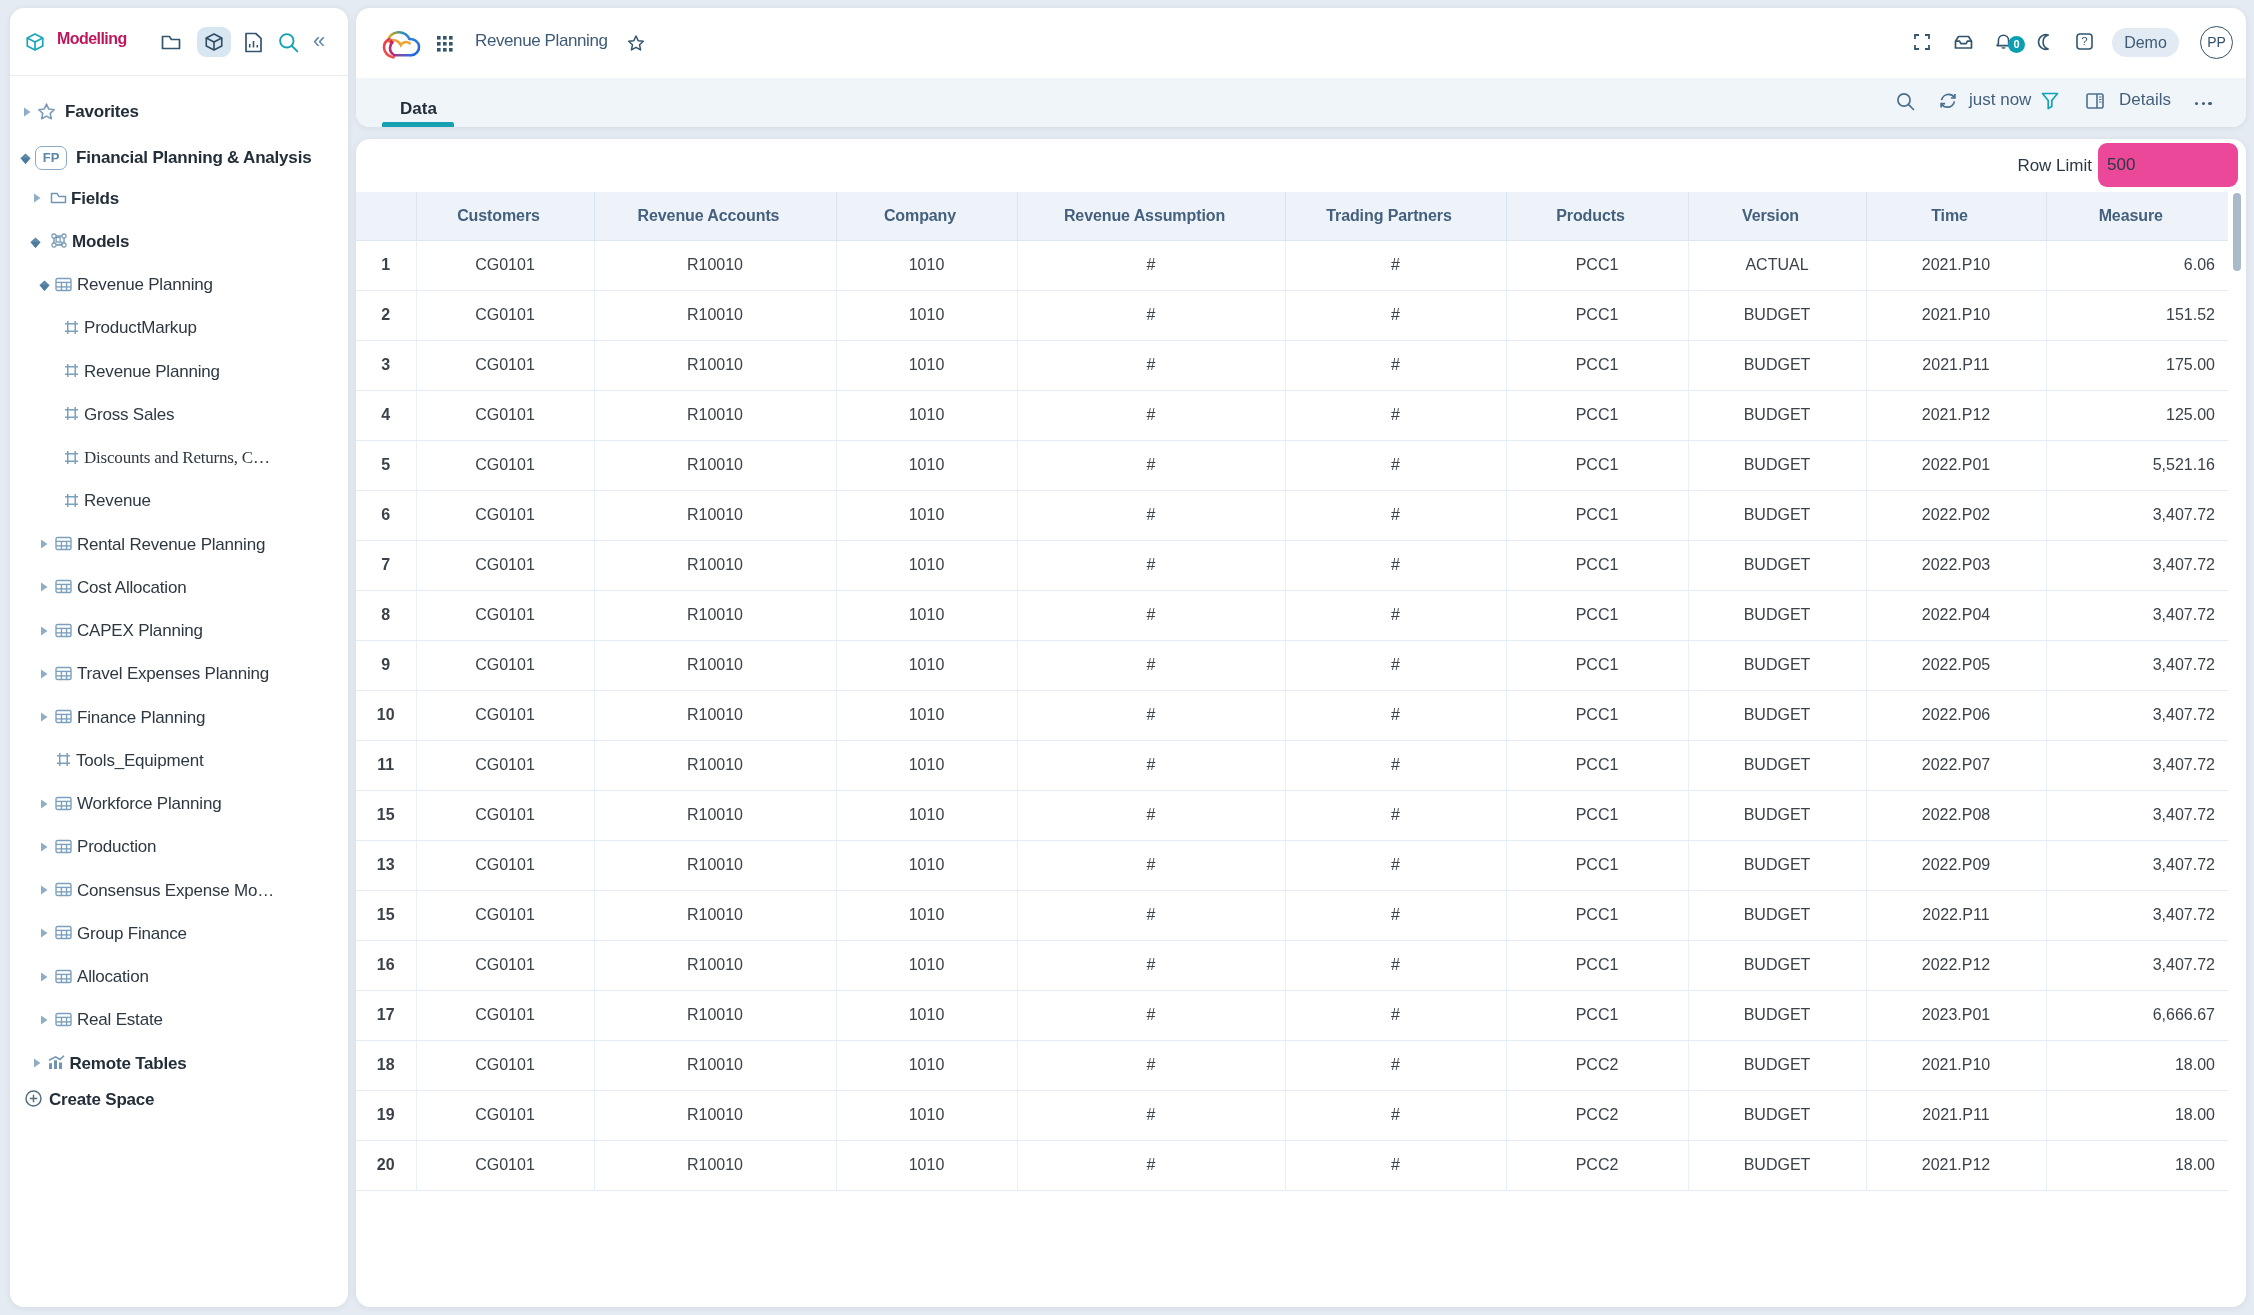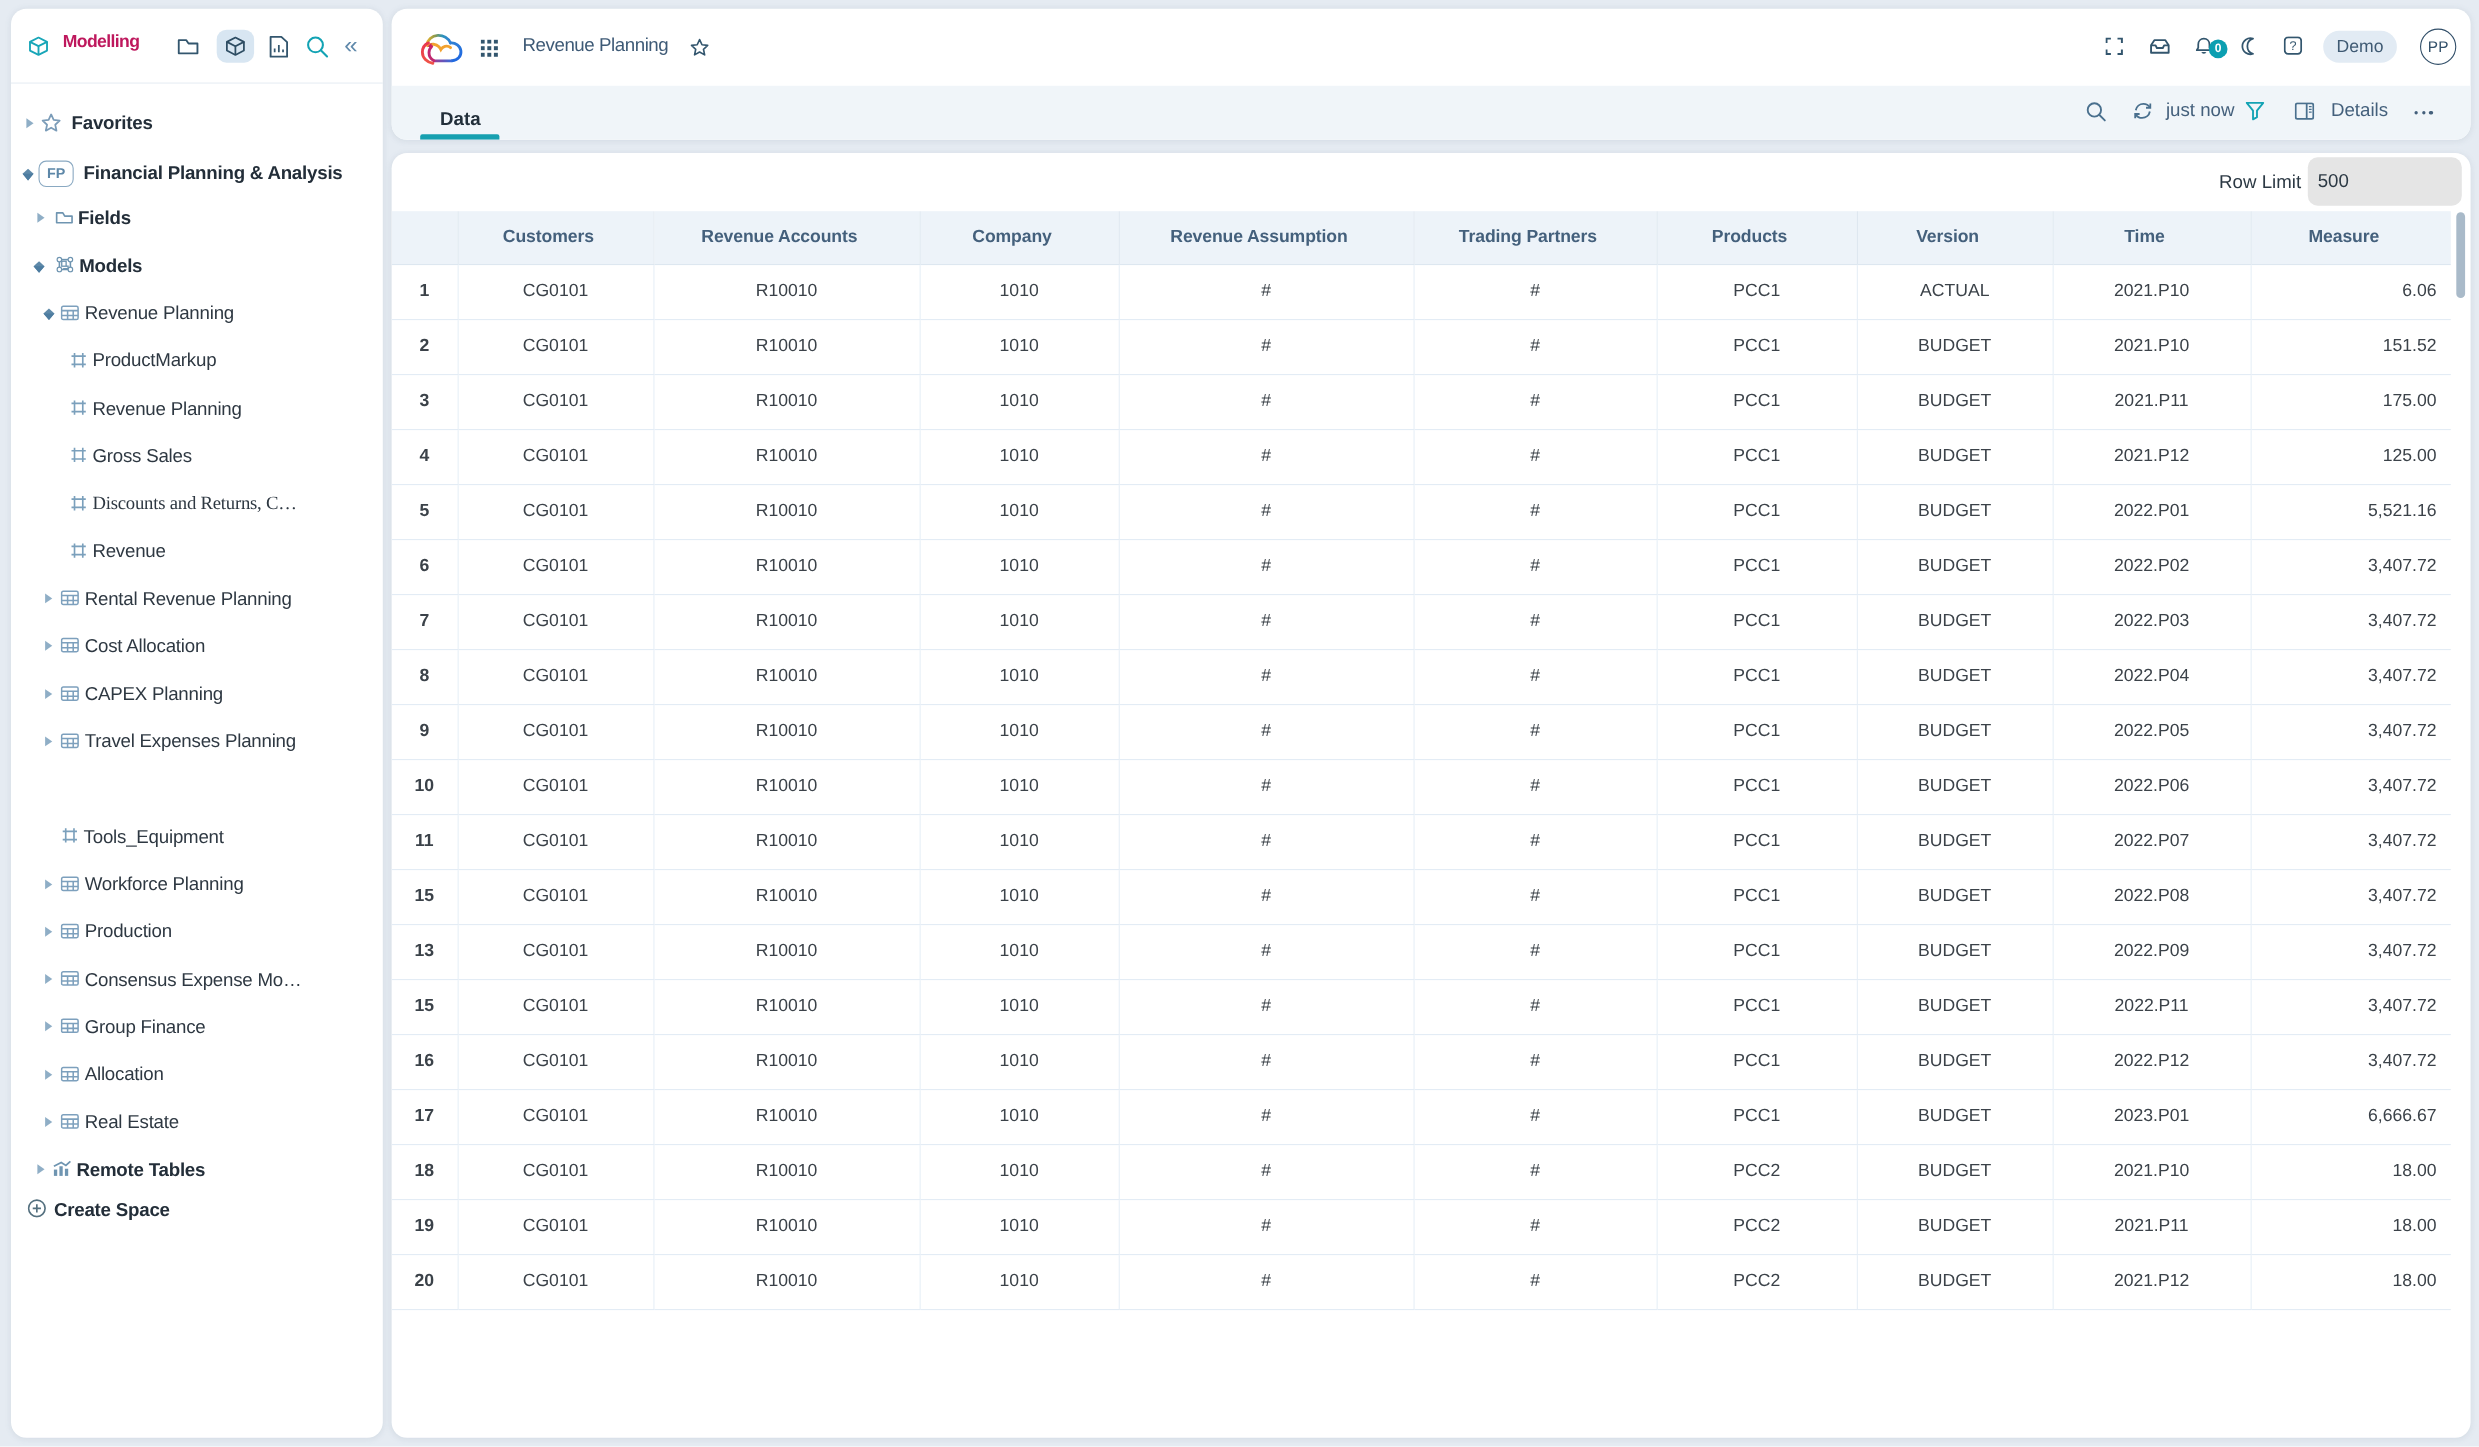--- a/index.html
+++ b/index.html
@@ -242,20 +242,37 @@
         <svg width="17" height="15" viewBox="0 0 17 15" style="">
           <rect x="1" y="1.5" width="15" height="12" rx="1.5" fill="none" stroke="#7da0bd" stroke-width="1.4"></rect>
           <path d="M1,5.3999999999999995 L16,5.3999999999999995" stroke="#7da0bd" stroke-width="1.4"></path>
           <path d="M1,9.9 L16,9.9" stroke="#7da0bd" stroke-width="1.4"></path>
           <path d="M6.46,5.3999999999999995 L6.46,13.5" stroke="#7da0bd" stroke-width="1.4"></path>
           <path d="M11.56,5.3999999999999995 L11.56,13.5" stroke="#7da0bd" stroke-width="1.4"></path>
         </svg>
       </div>
       <div class="abs tlabel" style="left:67px;top:5px;">Travel Expenses Planning</div>
     </div>
+<div class="trow" style="left:0;top:694.5px;width:338px;">
+      <div class="abs" style="left:29px;top:8.5px;">
+        <svg width="10" height="12" viewBox="0 0 10 12" style="">
+          <path d="M2,1.5 L8.5,6 L2,10.5 Z" fill="#7ba0bc" opacity="0.85"></path>
+        </svg>
+      </div>
+      <div class="abs" style="left:45px;top:6.5px;">
+        <svg width="17" height="15" viewBox="0 0 17 15" style="">
+          <rect x="1" y="1.5" width="15" height="12" rx="1.5" fill="none" stroke="#7da0bd" stroke-width="1.4"></rect>
+          <path d="M1,5.3999999999999995 L16,5.3999999999999995" stroke="#7da0bd" stroke-width="1.4"></path>
+          <path d="M1,9.9 L16,9.9" stroke="#7da0bd" stroke-width="1.4"></path>
+          <path d="M6.46,5.3999999999999995 L6.46,13.5" stroke="#7da0bd" stroke-width="1.4"></path>
+          <path d="M11.56,5.3999999999999995 L11.56,13.5" stroke="#7da0bd" stroke-width="1.4"></path>
+        </svg>
+      </div>
+      <div class="abs tlabel" style="left:67px;top:5px;">Finance Planning</div>
+    </div>
 <div class="trow" style="left:0;top:737.8px;width:324px;">
       <div class="abs" style="left:46px;top:6.5px;">
         <svg width="15" height="15" viewBox="0 0 15 15" style="">
           <path d="M3.75,1 L3.75,14 M11.25,1 L11.25,14 M1,3.75 L14,3.75 M1,11.25 L14,11.25" stroke="#7ba0bc" stroke-width="1.5"></path>
         </svg>
       </div>
       <div class="abs tlabel" style="left:66px;top:5px;">Tools_Equipment</div>
     </div>
 <div class="trow" style="left:0;top:781.0px;width:338px;">
       <div class="abs" style="left:29px;top:8.5px;">
@@ -497,21 +514,21 @@
         <path d="M11,1 L11,15" stroke="#4a708e" stroke-width="1.6"></path>
         <path d="M13,4 L15.5,4 M13,6.5 L15.5,6.5 M13,9 L15.5,9" stroke="#4a708e" stroke-width="1.2"></path>
       </svg>
     </div>
 <div class="abs" style="left:1763px;top:82px;font-size:17px;color:#44607c;">Details</div>
 <div class="abs" style="left:1839px;top:92px;width:24px;height:4px;line-height:0;"><span style="display:inline-block;width:3.4px;height:3.4px;border-radius:50%;background:#44607c;margin-right:3.2px;"></span><span style="display:inline-block;width:3.4px;height:3.4px;border-radius:50%;background:#44607c;margin-right:3.2px;"></span><span style="display:inline-block;width:3.4px;height:3.4px;border-radius:50%;background:#44607c;"></span></div>
 </div>
 <div class="content">
 
 <div class="abs" style="right:154px;top:17px;font-size:17px;color:#2c3944;">Row Limit</div>
-<div class="abs" style="left:1742px;top:4px;width:140px;height:44px;background:#e5e5e5;border-radius:9px;">
+<div class="abs" style="left:1742px;top:4px;width:140px;height:44px;background:#ec4899;border-radius:9px;">
       <div style="font-size:17px;color:#2c3944;margin:12px 0 0 9px;">500</div>
     </div>
 <div class="abs" style="left:0;top:53px;">
       <table class="data">
         <colgroup>
           <col style="width:60px">
           <col style="width:178px">
           <col style="width:242px">
           <col style="width:181px">
           <col style="width:268px">

